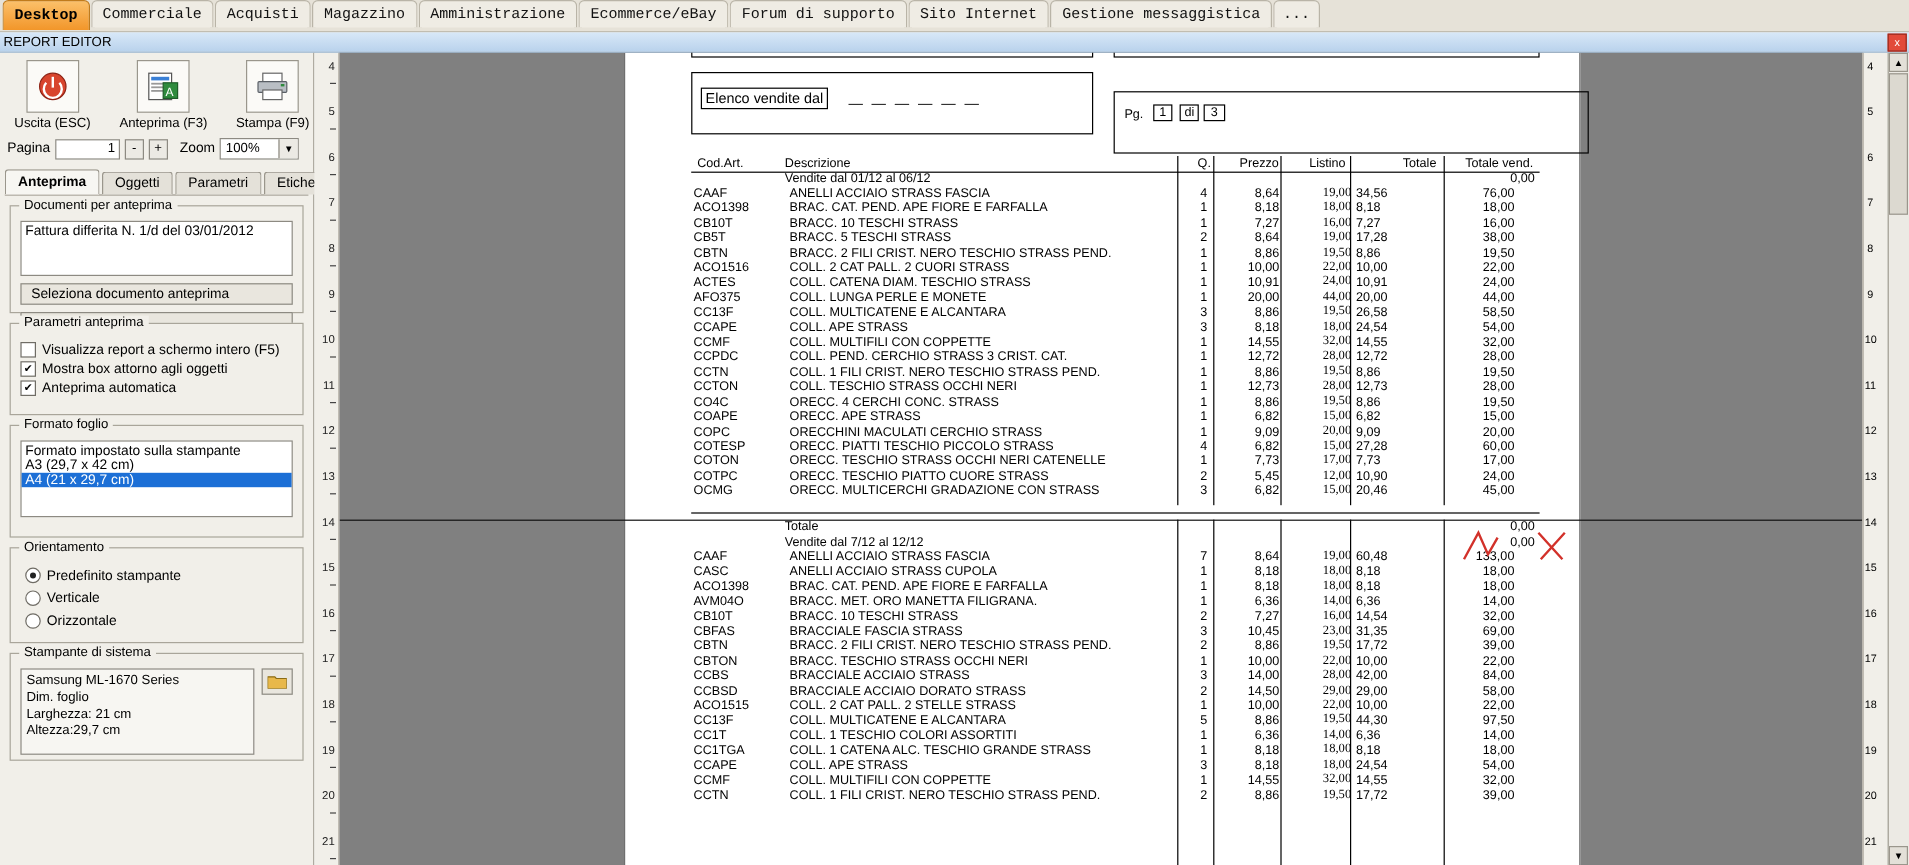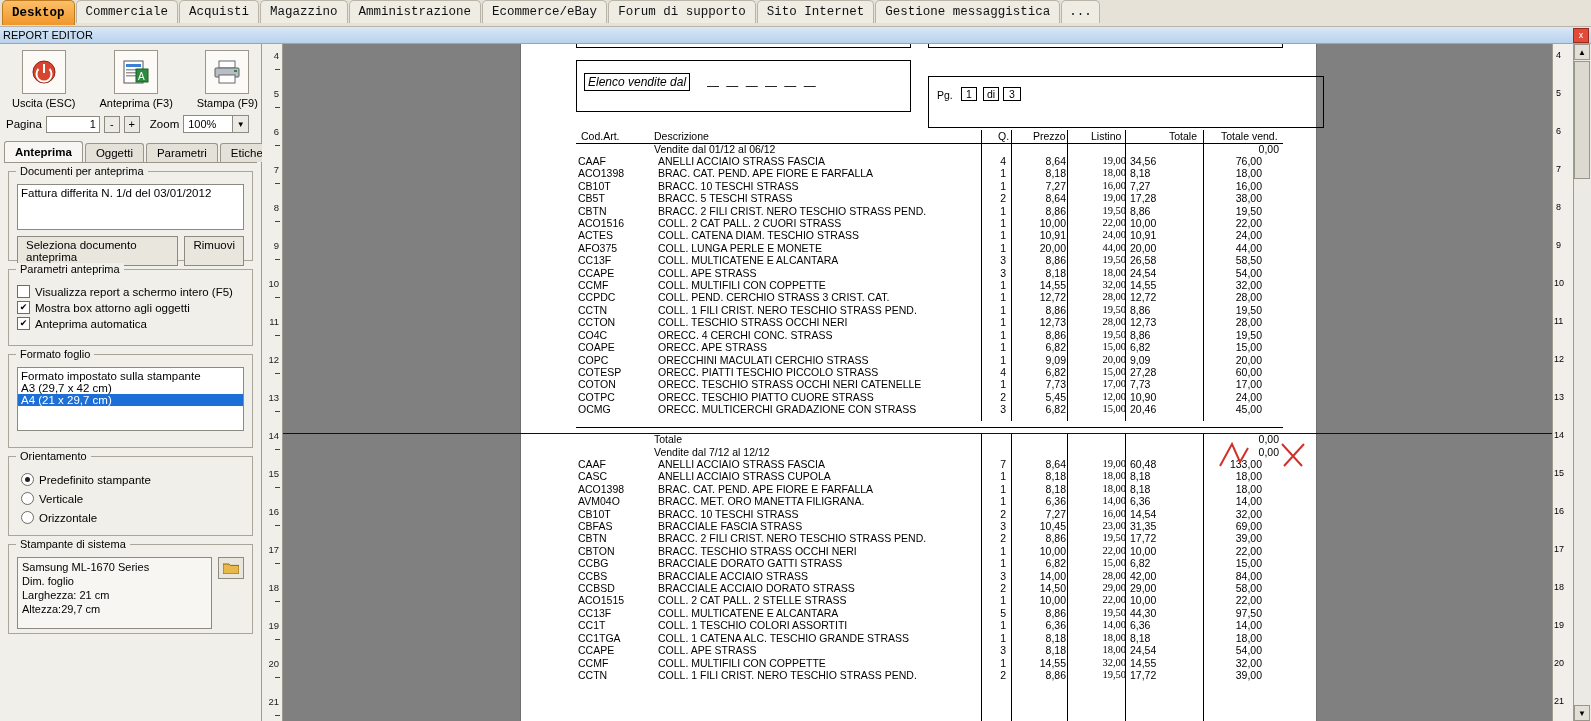--- a/index.html
+++ b/index.html
@@ -95,21 +95,21 @@
   .group{
     margin:8px 8px 0 8px;border:1px solid #a9a59a;position:relative;padding:12px 8px 8px 8px;
     box-sizing:border-box;background:#f1efe9;
   }
   .group > .gtitle{
     position:absolute;top:-7px;left:7px;background:#f1efe9;padding:0 4px;font-size:11px;
   }
   .listbox{
     border:1px solid #8d8a82;background:#fff;font-size:11.5px;padding:2px 3px;box-sizing:border-box;
   }
-  .btnrow{display:flex;gap:6px;margin-top:6px;}
+  .btnrow{display:flex;gap:6px;margin-top:6px;flex-direction:column;}
   .btn{
     border:1px solid #8d8a82;background:#e9e6de;font-size:11.5px;
     padding:2px 8px;cursor:default;box-sizing:border-box;
   }
   .chk{display:flex;align-items:center;gap:5px;font-size:11.5px;margin:3px 0;}
   .box{
     width:11px;height:11px;border:1px solid #6f6c65;background:#fff;
     display:inline-flex;align-items:center;justify-content:center;font-size:9px;line-height:9px;
   }
   .radio{
@@ -369,21 +369,21 @@
       <div class="mark" style="top:671px"></div>
   </div>
 
   <div class="canvaswrap">
     <div class="page">
 
       <div class="dashbox" style="left:55px;top:-18px;width:335px;height:22px"></div>
       <div class="dashbox" style="left:407px;top:-18px;width:355px;height:22px"></div>
 
       <div class="dashbox" style="left:55px;top:16px;width:335px;height:52px">
-        <div class="rep" style="left:7px;top:12px;font-size:12px;border:1px solid #000;padding:1px 3px;font-style:italic;">Elenco vendite dal</div>
+        <div class="rep" style="left:7px;top:12px;font-size:12px;border:1px solid #000;padding:1px 3px;">Elenco vendite dal</div>
         <div class="rep" style="left:130px;top:18px;font-size:12px;letter-spacing:2px">— — — — — —</div>
       </div>
 
       <div class="dashbox" style="left:407px;top:32px;width:396px;height:52px">
         <div class="rep" style="left:8px;top:12px">Pg.</div>
         <div class="rep" style="left:32px;top:10px;border:1px solid #000;padding:0 4px">1</div>
         <div class="rep" style="left:54px;top:10px;border:1px solid #000;padding:0 3px">di</div>
         <div class="rep" style="left:74px;top:10px;border:1px solid #000;padding:0 5px">3</div>
       </div>
 
@@ -666,29 +666,20 @@
               <td class="tv">39,00</td>
             </tr>
             <tr>
               <td class="code">CBTON</td>
               <td class="desc">BRACC. TESCHIO STRASS OCCHI NERI</td>
               <td class="q">1</td>
               <td class="pr">10,00</td>
               <td class="li">22,00</td>
               <td class="tt">10,00</td>
               <td class="tv">22,00</td>
-            </tr>
-            <tr>
-              <td class="code">CCBG</td>
-              <td class="desc">BRACCIALE DORATO GATTI STRASS</td>
-              <td class="q">1</td>
-              <td class="pr">6,82</td>
-              <td class="li">15,00</td>
-              <td class="tt">6,82</td>
-              <td class="tv">15,00</td>
             </tr>
             <tr>
               <td class="code">CCBS</td>
               <td class="desc">BRACCIALE ACCIAIO STRASS</td>
               <td class="q">3</td>
               <td class="pr">14,00</td>
               <td class="li">28,00</td>
               <td class="tt">42,00</td>
               <td class="tv">84,00</td>
             </tr>

